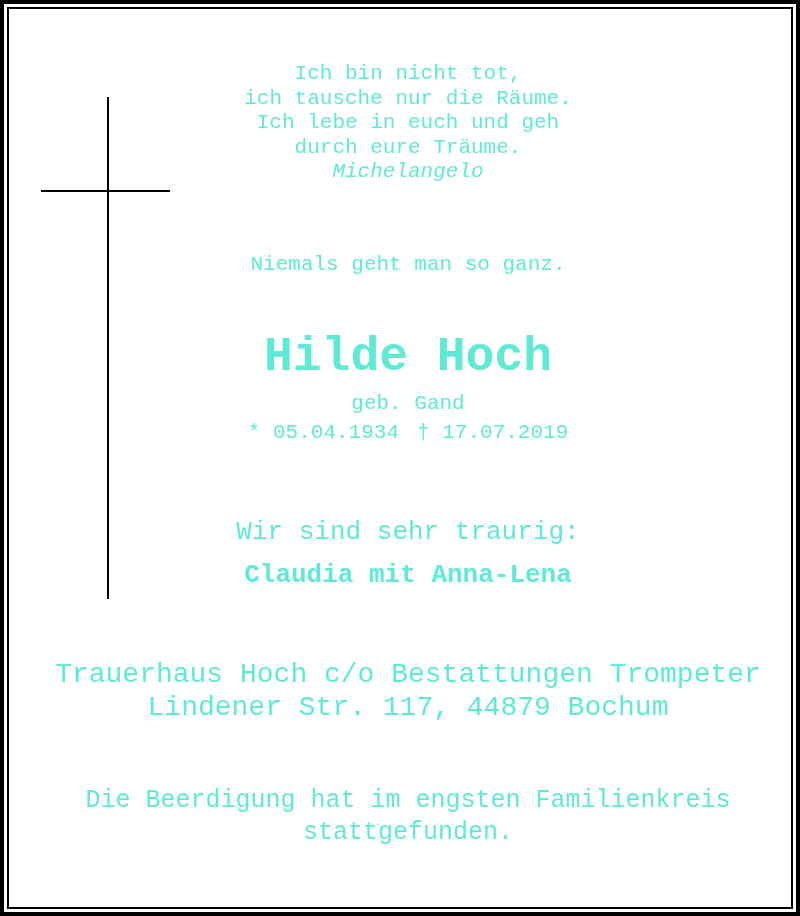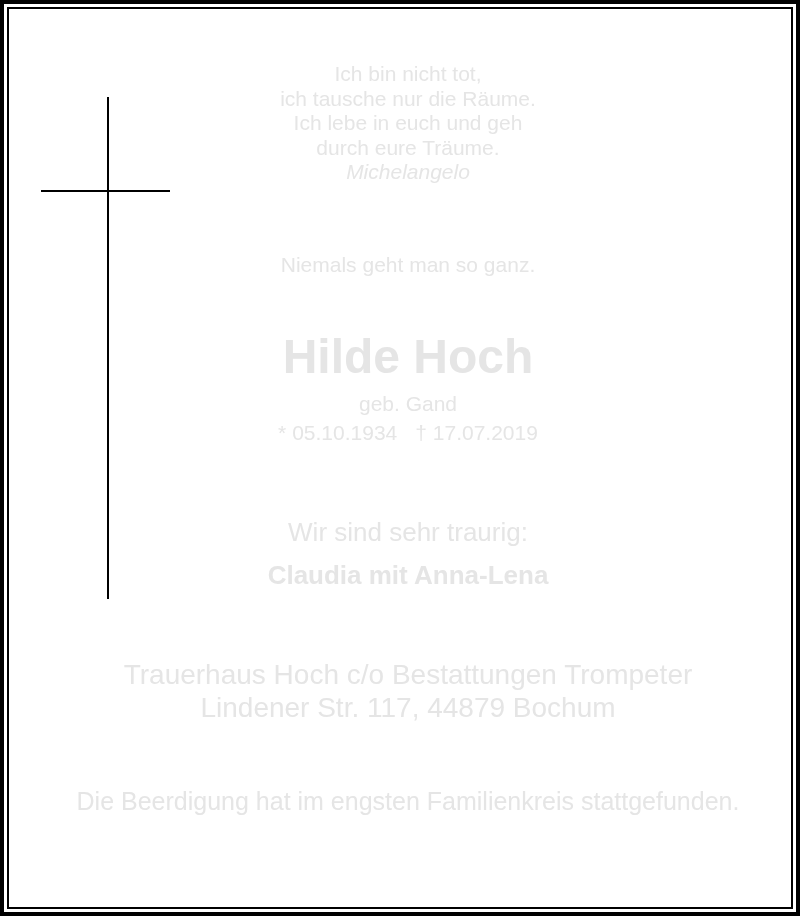--- a/index.html
+++ b/index.html
@@ -9,21 +9,21 @@
       background: #000;
     }
     .gap {
       position: absolute; left: 4px; top: 4px; right: 4px; bottom: 4px;
       background: #fff;
     }
     .inner {
       position: absolute; left: 7px; top: 7px; right: 7px; bottom: 7px;
       border: 2px solid #000; background: #fff;
     }
-    .doc { position: absolute; left: 0; top: 0; width: 800px; height: 916px; font-family: Liberation Sans, sans-serif; color: #e5e5e5; }
+    .doc { position: absolute; left: 0; top: 0; width: 800px; height: 916px; font-family: Liberation Mono, monospace; color: #5eead4; }
     .cross-v { position: absolute; left: 107px; top: 97px; width: 2px; height: 502px; background: #000; }
     .cross-h { position: absolute; left: 41px; top: 190px; width: 129px; height: 2px; background: #000; }
     .center { position: absolute; left: 0; width: 816px; text-align: center; }
     .poem { top: 62px; font-size: 21px; line-height: 24.5px; }
     .poem .author { font-style: italic; }
     .motto { top: 253px; font-size: 21px; line-height: 24px; }
     .name { top: 329px; font-size: 48px; font-weight: bold; line-height: 56px; }
     .born { top: 391px; font-size: 21px; line-height: 26px; }
     .dates { top: 420px; font-size: 21px; line-height: 26px; word-spacing: 0; }
     .dates .sep { display: inline-block; width: 18px; }
@@ -51,21 +51,21 @@
     <div>durch eure Träume.</div>
     <div class="author">Michelangelo</div>
   </div>
 
   <div class="center motto">Niemals geht man so ganz.</div>
 
   <div class="center name">Hilde Hoch</div>
   <div class="center born">geb. Gand</div>
   <div class="center dates">
     <span>*</span>
-    <span>05.10.1934</span><span class="sep"></span><span>†</span>
+    <span>05.04.1934</span><span class="sep"></span><span>†</span>
     <span>17.07.2019</span>
   </div>
 
   <div class="center sad">Wir sind sehr traurig:</div>
   <div class="center family">Claudia mit Anna-Lena</div>
 
   <div class="center house">
     <div>Trauerhaus Hoch c/o Bestattungen Trompeter</div>
     <div>Lindener Str. 117, 44879 Bochum</div>
   </div>

